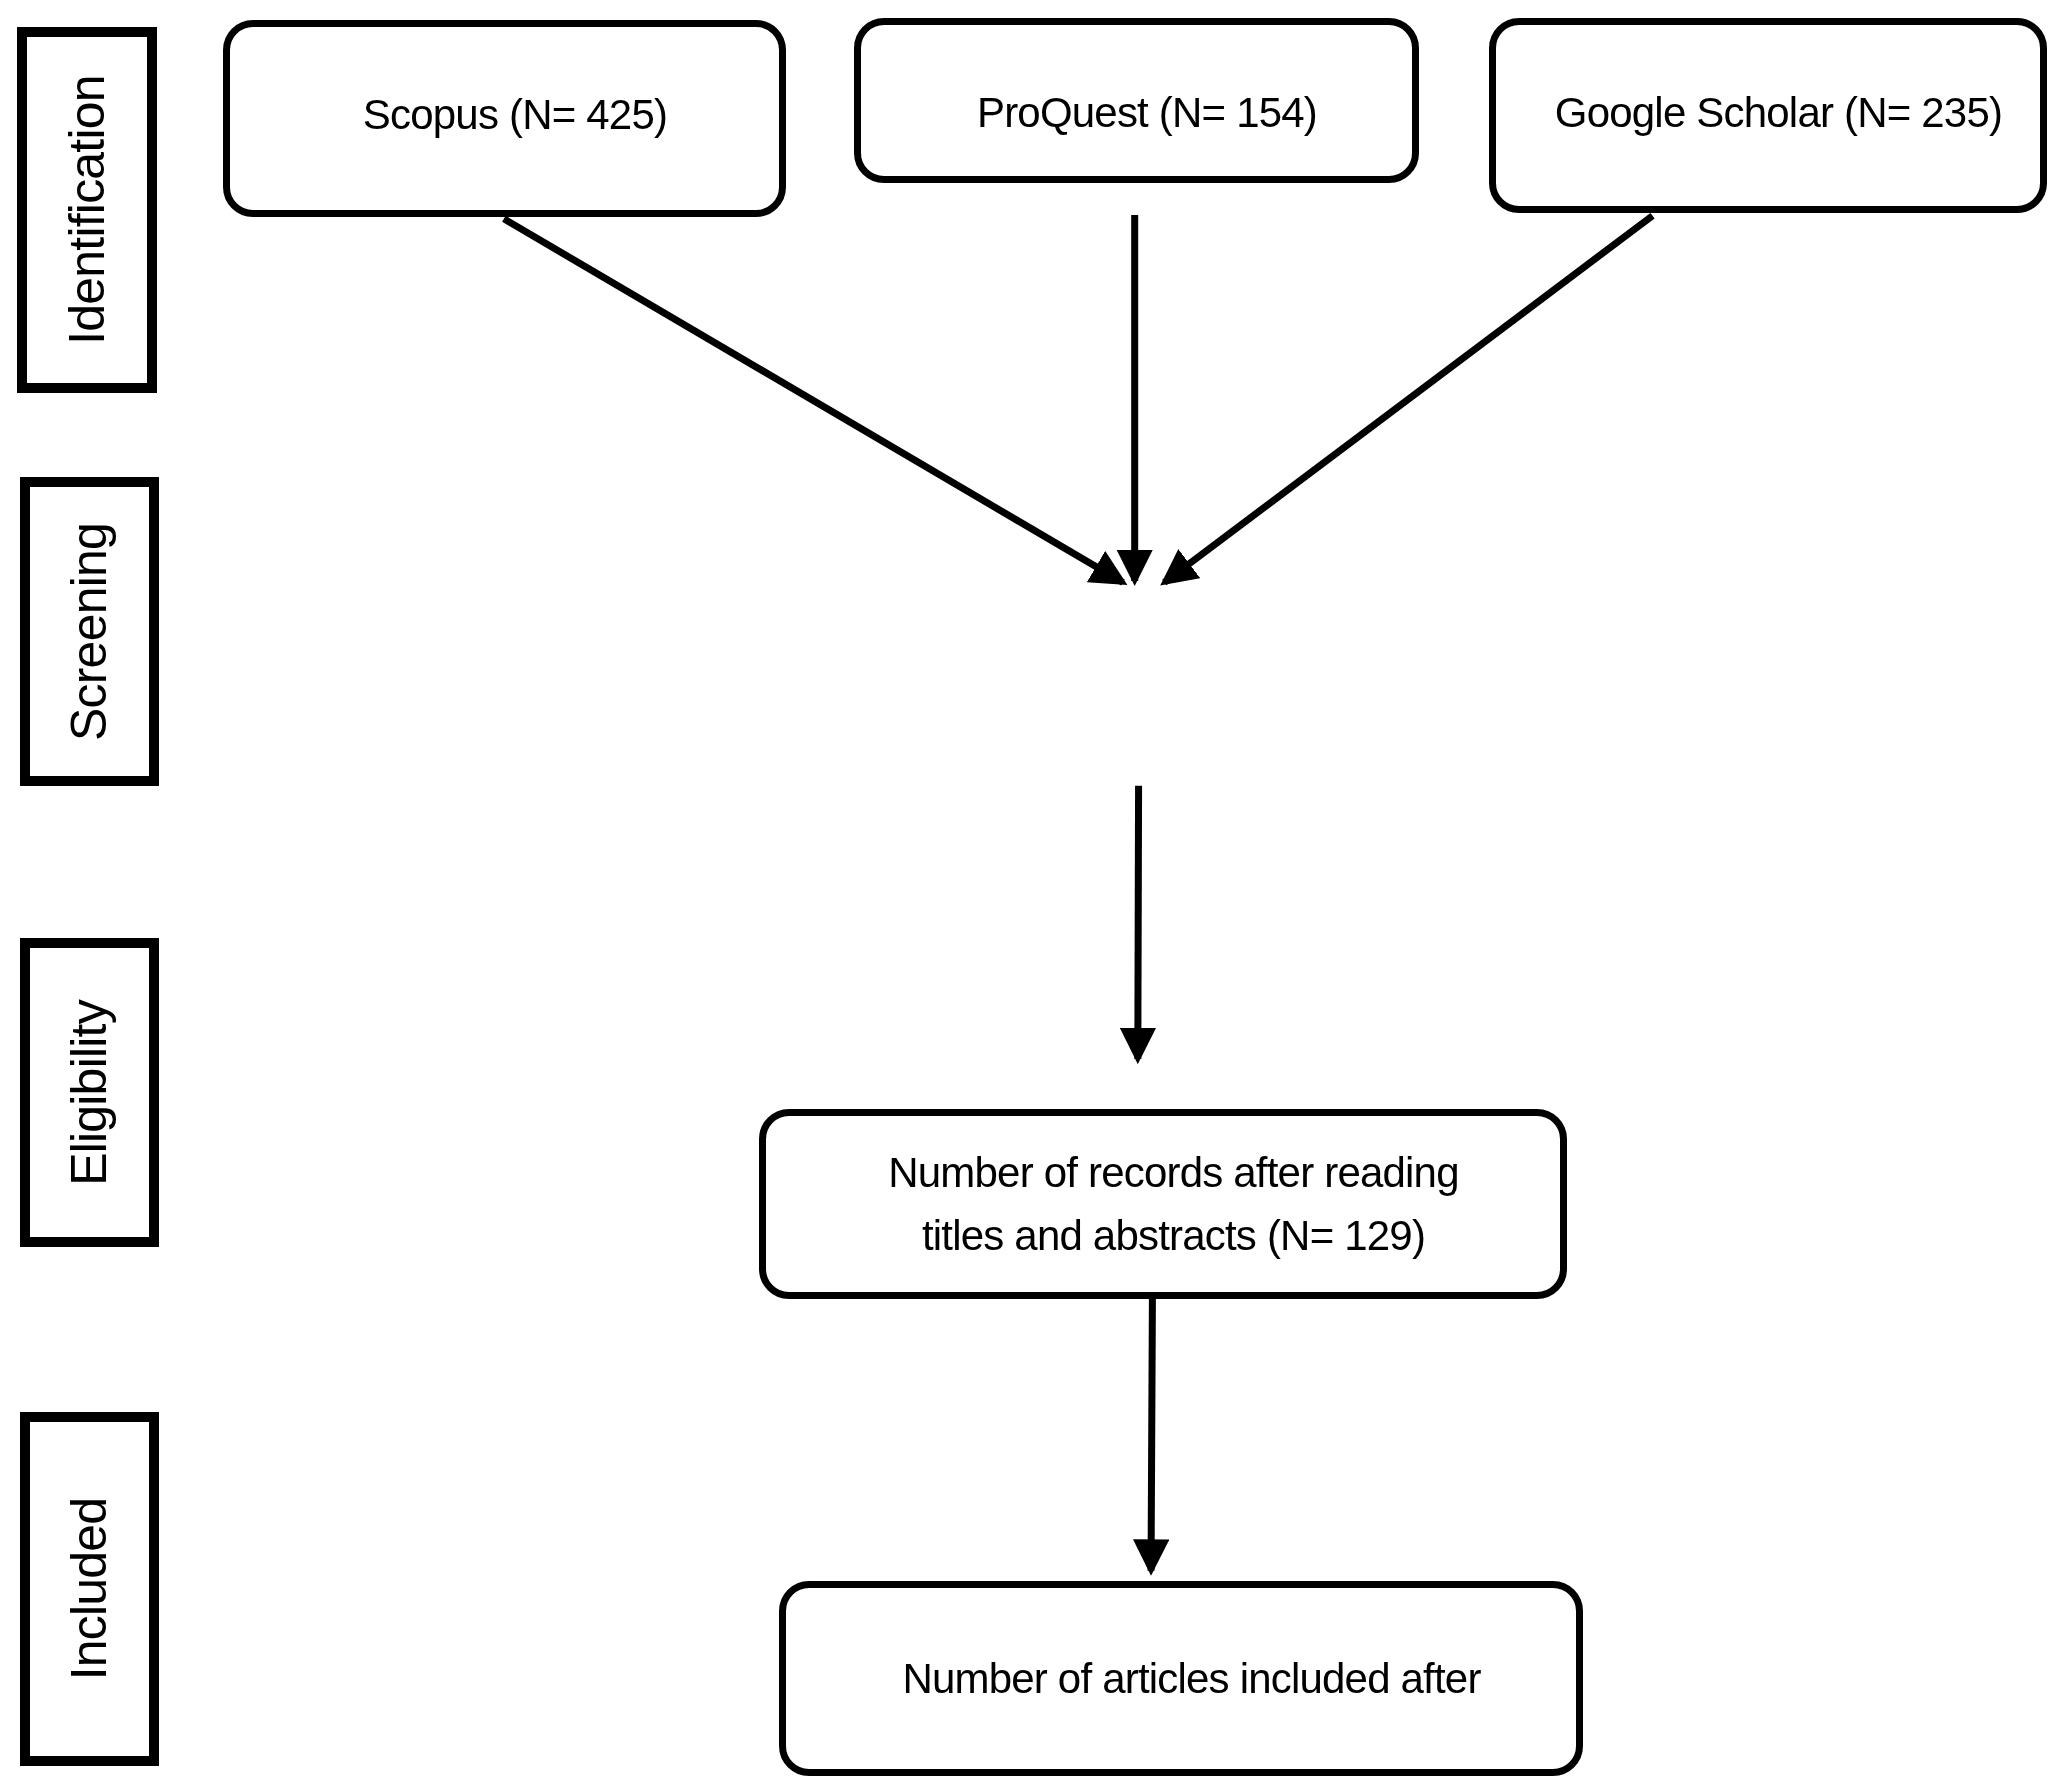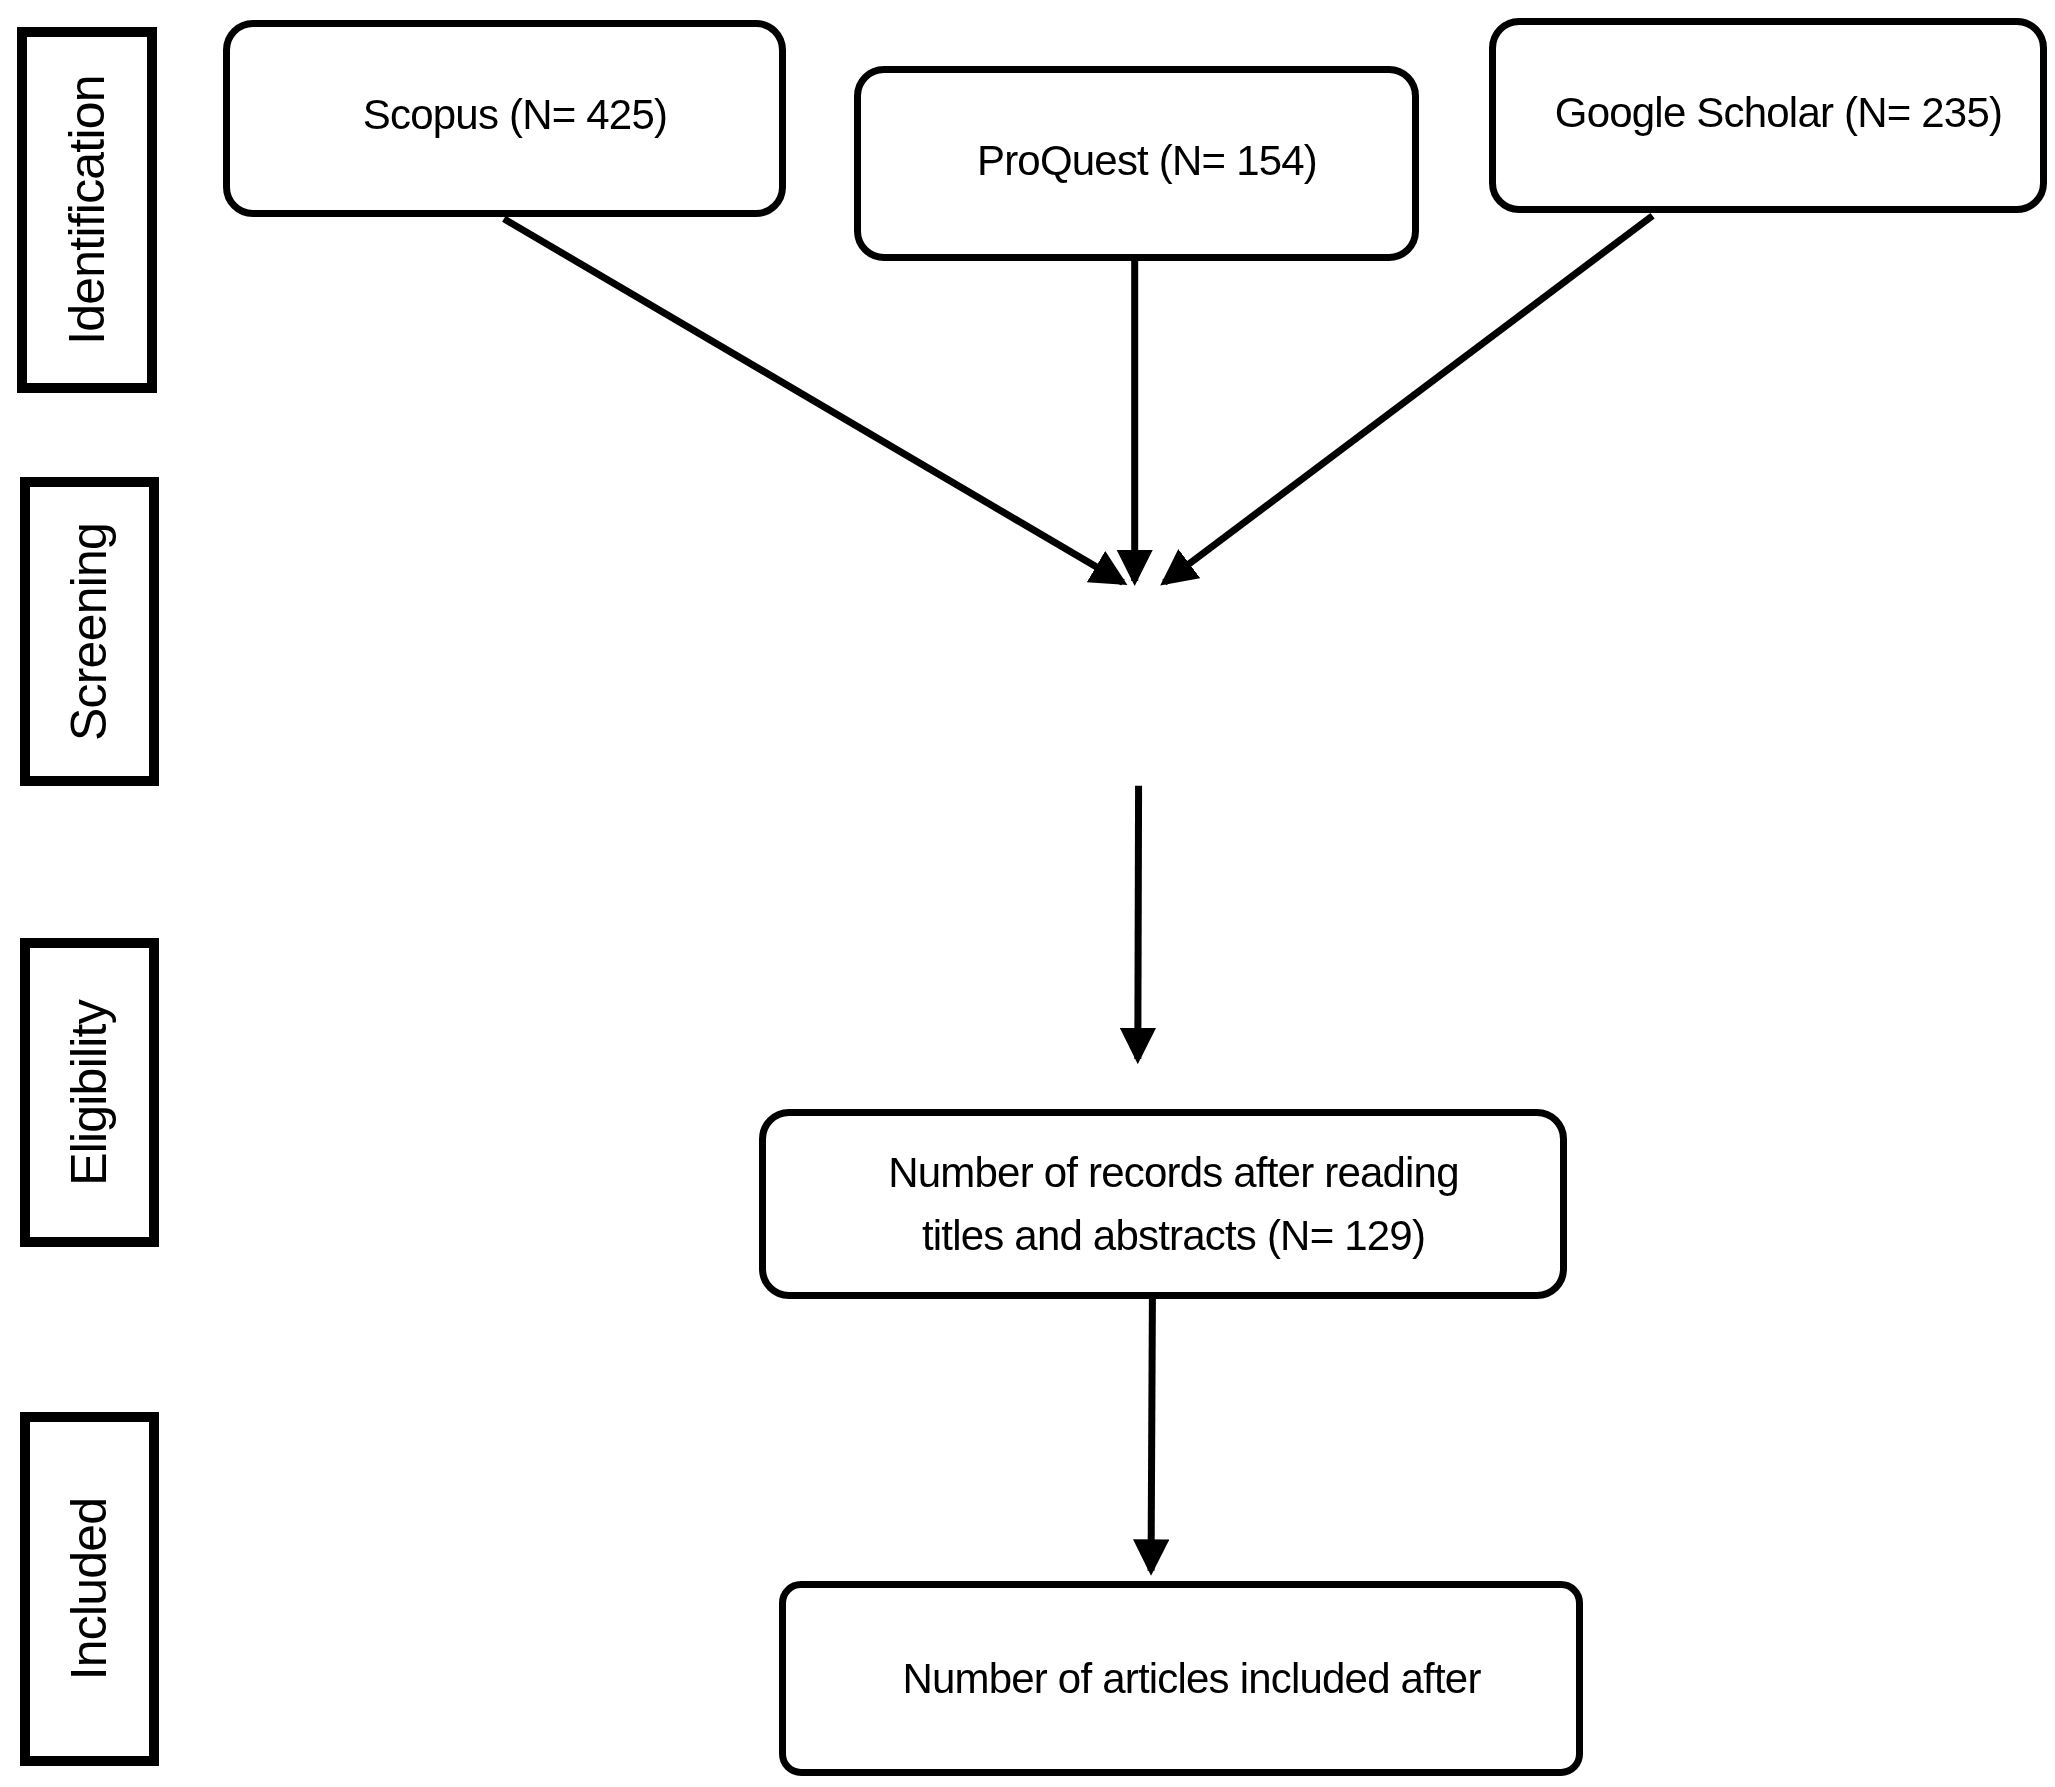--- a/index.html
+++ b/index.html
@@ -66,26 +66,26 @@
     display: block;
     white-space: nowrap;
   }
   
   #stage-identification { left: 17px;  top: 27px;   width: 140px;  height: 366px; }
   #stage-screening      { left: 19.5px;  top: 477px;  width: 139px;  height: 309px; }
   #stage-eligibility    { left: 19.5px;  top: 938px; width: 139px;  height: 309px; }
   #stage-included       { left: 19.5px;  top: 1412px; width: 139px;  height: 354px; }
 
   #node-scopus          { left: 223px;  top: 19.5px;  width: 563px; height: 197px; }
-  #node-proquest        { left: 854px; top: 18px;  width: 565px; height: 195px; margin-top: 48px; }
+  #node-proquest        { left: 854px; top: 18px;  width: 565px; height: 165px; }
   #node-google-scholar  { left: 1489px; top: 18px;  width: 558px; height: 195px; }
 
   #node-duplicates      { left: 746px;  top: 593px;  width: 806px; height: 192px; }
   #node-titles          { left: 759px;  top: 1069px; width: 808px; height: 190px; margin-top: 40px; }
-  #node-fulltext        { left: 779px; top: 1581px; width: 804px; height: 195px; border-radius: 22px; }
+  #node-fulltext        { left: 779px; top: 1581px; width: 804px; height: 195px; }
 </style>
 </head>
 <body>
 
 <div class="canvas">
 
   <svg class="arrow-layer" viewBox="0 0 2640 2296" xmlns="http://www.w3.org/2000/svg">
     <defs>
       <marker id="arrowhead" markerWidth="5.2" markerHeight="5.2" refX="8.6" refY="5" orient="auto" markerUnits="strokeWidth" viewBox="0 0 10 10">
         <path d="M 0 0 L 10 5 L 0 10 z" fill="#000000"></path>

